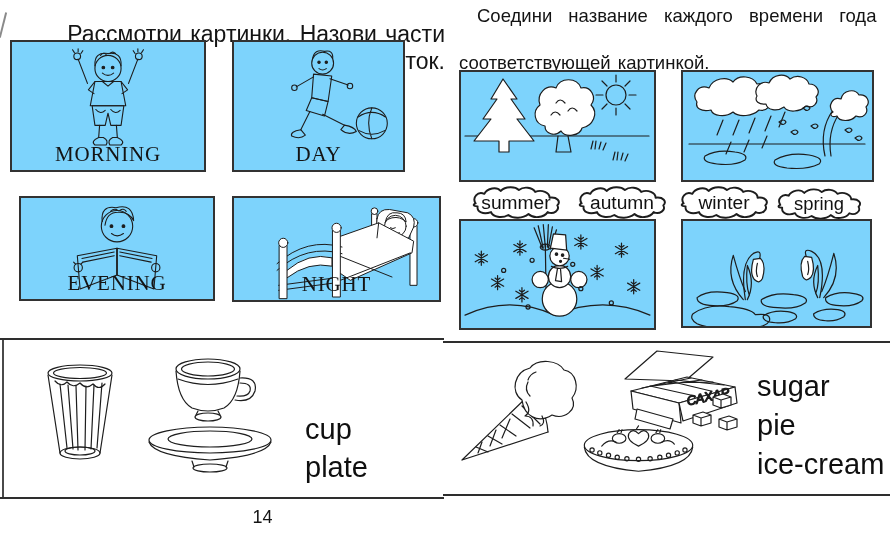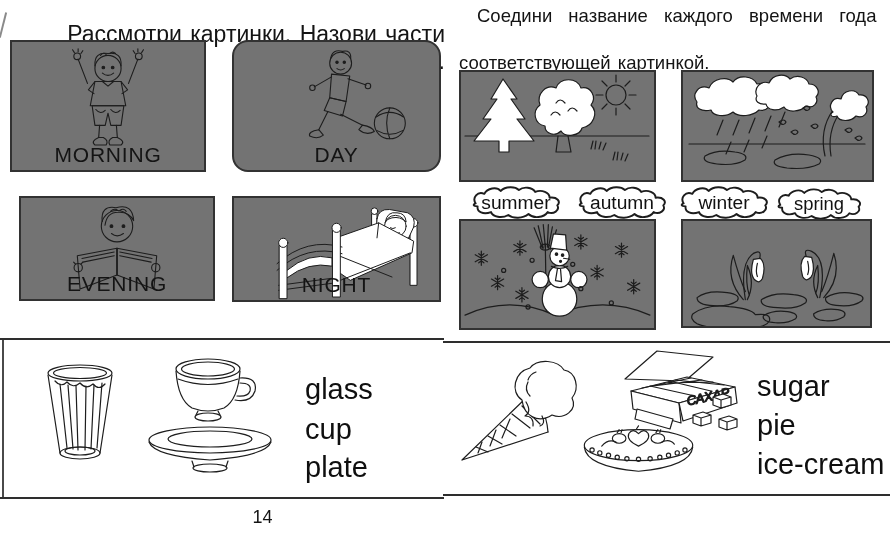--- a/index.html
+++ b/index.html
@@ -1,19 +1,19 @@
 <!DOCTYPE html>
 <html><head>
 <meta charset="utf-8">
 <style>
   html,body{margin:0;padding:0;background:#fff;}
   #canvas{position:relative;width:890px;height:540px;background:#fff;overflow:hidden;
           font-family:"Liberation Sans",sans-serif;color:#141414;}
   .abs{position:absolute;}
-  .pbox{position:absolute;border:2px solid #323232;background:#737373;box-sizing:border-box;}
+  .pbox{position:absolute;border:2px solid #323232;background:#7dd3fc;box-sizing:border-box;font-family:Liberation Serif, serif;}
   .cap{position:absolute;left:0;right:0;bottom:3px;text-align:center;font-size:21px;
        letter-spacing:.8px;color:#141414;}
   .word{position:absolute;font-size:29px;color:#0f0f0f;}
   .hline{position:absolute;height:2px;background:#2e2e2e;}
   .vline{position:absolute;width:2px;background:#4a4a4a;}
   .title{position:absolute;color:#141414;}
   .pagenum{position:absolute;font-size:18px;color:#141414;margin-left:40px;}
   .illus{position:absolute;left:50%;transform:translateX(-50%);}
   .ink-thin{stroke:#1d1d1d;fill:none;stroke-width:1.2px;stroke-linecap:round;stroke-linejoin:round;}
   .cloudp{fill:#fff;stroke:#1d1d1d;stroke-width:2px;stroke-linejoin:round;}
@@ -53,21 +53,21 @@
           <path d="M43,66 L77,66 L74,87 L63,87 L60,74 L57,87 L46,87 Z"></path>
           <path d="M47,70 q5,6 10,1 M63,70 q5,6 10,1"></path>
           <path d="M51,87 L50,100 M69,87 L70,100"></path>
           <path d="M50,100 q-9,4 -4,8 l12,0 q3,-5 -3,-8 z"></path>
           <path d="M70,100 q9,4 4,8 l-12,0 q-3,-5 3,-8 z"></path>
         </g>
       </svg>
       <div class="cap">MORNING</div>
     </div>
 
-    <div class="pbox" style="left:232px;top:40px;width:209px;height:132px;border-radius:16px;">
+    <div class="pbox" style="left:232px;top:40px;width:173px;height:132px;">
       <svg class="illus" style="top:3px;" width="146" height="102" viewBox="0 0 160 112">
         <g class="ink-thin">
           <circle cx="84" cy="20" r="12"></circle>
           <path d="M73,15 Q75,4 86,7 Q96,5 95,15"></path>
           <circle cx="80" cy="19" r="1.3" fill="#1d1d1d"></circle>
             <circle cx="88" cy="19" r="1.3" fill="#1d1d1d"></circle>
           <path d="M80,26 q4,3 8,0"></path>
           <path d="M74,32 L94,34 L90,62 L72,58 Z"></path>
           <path d="M74,35 L55,46"></path>
             <circle cx="53" cy="47" r="3"></circle>
@@ -168,21 +168,20 @@
     </svg>
     <svg class="abs" style="left:144px;top:424px;" width="132" height="52" viewBox="0 0 132 52">
       <g class="ink-thin">
         <ellipse cx="66" cy="16" rx="61" ry="13"></ellipse>
         <ellipse cx="66" cy="15" rx="42" ry="8"></ellipse>
         <path d="M5,18 Q10,32 66,36 Q122,32 127,18"></path>
         <path d="M48,37 L50,43 M84,37 L82,43"></path>
         <ellipse cx="66" cy="44" rx="17" ry="4"></ellipse>
       </g>
     </svg>
-    <div class="word" style="left:305px;top:373px;">glass</div>
     <div class="word" style="left:305px;top:413px;">cup</div>
     <div class="word" style="left:305px;top:451px;">plate</div>
 
     <div class="pagenum" style="left:0;top:507px;width:445px;text-align:center;">14</div>
   </div>
 
   <div class="abs" style="left:445px;top:0;width:445px;height:540px;">
 
     <div class="title" style="left:32px;top:5px;width:400px;font-size:18.5px;word-spacing:11px;white-space:nowrap;">Соедини название каждого времени года с</div>
     <div class="title" style="left:14px;top:28px;width:400px;font-size:18.5px;word-spacing:2px;margin-top:24px;">соответствующей картинкой.</div>

